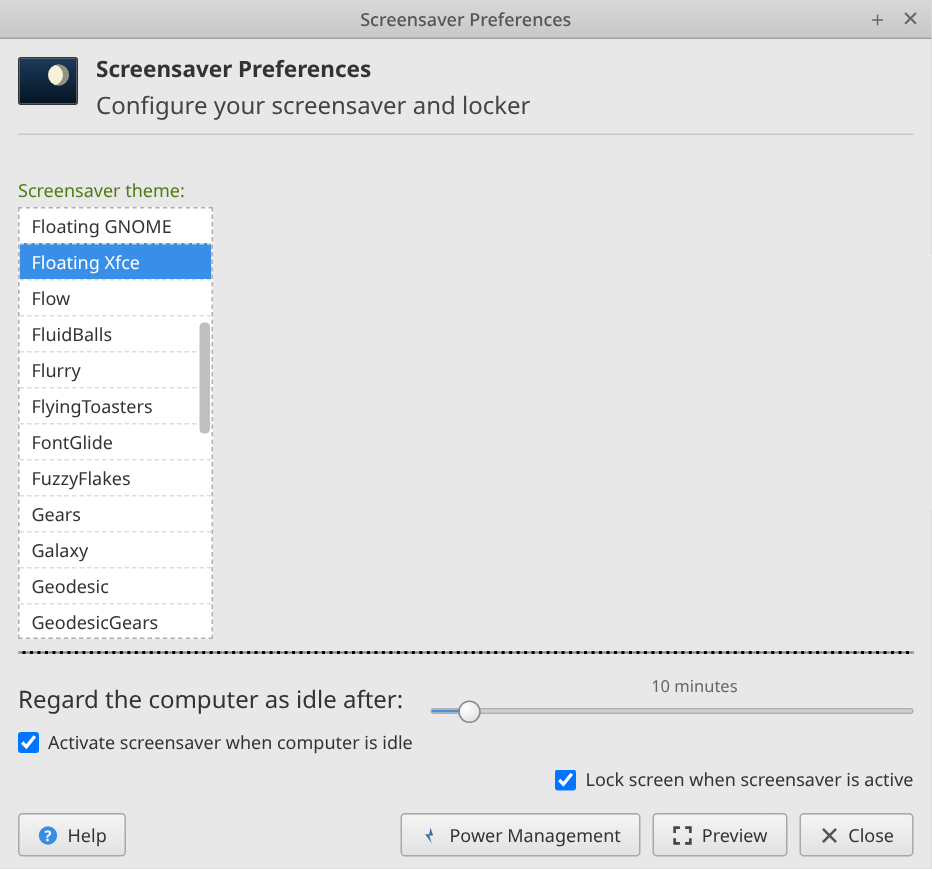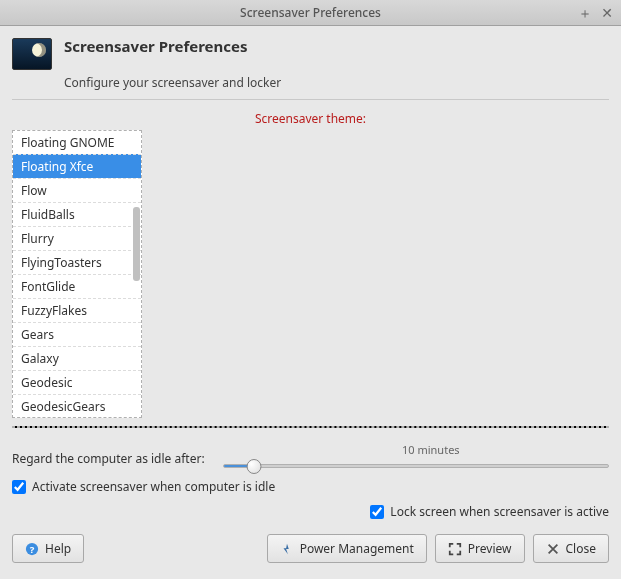--- a/index.html
+++ b/index.html
@@ -35,23 +35,23 @@
   background: linear-gradient(#1a3a5a, #061525);
   border: 1px solid #333; border-radius: 2px;
   position: relative; margin-top: 2px;
 }
 .header-icon::after {
   content: ""; position: absolute; top: 4px; right: 5px;
   width: 14px; height: 14px; border-radius: 50%;
   background: #f5f2d8; box-shadow: inset -4px 0 0 0 rgba(0,0,0,0.4);
 }
 .header-text h1 { font-size: 15px; font-weight: bold; color: #333; }
-.header-text p  { font-size: 12px; color: #444; margin-top: 18px; }
-
-.theme-label { font-size: 12px; color: #b91c1c; margin-top: 10px; margin-bottom: 3px; text-align: center; }
+.header-text p  { font-size: 16px; color: #444; margin-top: 3px; }
+
+.theme-label { font-size: 12px; color: #4d7c0f; margin-top: 28px; margin-bottom: 3px; }
 
 .theme-row { display: flex; gap: 8px; height: 298px; flex-direction: column; }
 
 .theme-list {
   width: 130px; height: 100%;
   background: #fff; border: 1px dashed #b0b0b0;
   overflow-y: hidden; position: relative;
 }
 .theme-scroll { position:absolute; right:1px; top:76px; width:7px; height:74px; background:#c0c0c0; border-radius:3px; }
 .theme-list ul { list-style: none; }
@@ -63,21 +63,21 @@
 .theme-list li.selected { background: #398ee7; color: #fff; }
 
 .preview {
   flex: 1; background: #000; border: 1px dashed #b0b0b0;
   position: relative; overflow: hidden;
 }
 .mouse { position:absolute; fill:#fff; }
 .mouse.gray { fill:#6b6b6b; }
 
 .slider-wrap { display:flex; align-items:center; margin-top:14px; gap:18px; }
-.slider-label { font-size:12px; color:#333; white-space:nowrap; }
+.slider-label { font-size:16px; color:#333; white-space:nowrap; }
 .slider-col { flex:1; display:flex; flex-direction:column; }
 .slider-val { font-size:11px; color:#666; margin-left:30px; margin-bottom:1px;text-align:center; }
 .slider {
   position:relative; height:16px; display:flex; align-items:center;
 }
 .slider-track {
   height:4px; flex:1; border-radius:2px;
   background:linear-gradient(to right,#4a90d9 0 8%, #cfcfcf 8% 100%);
   border:1px solid #b0b0b0;
 }

